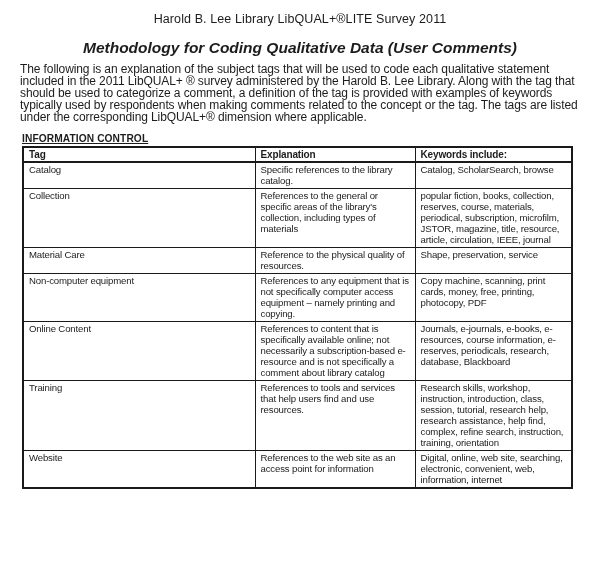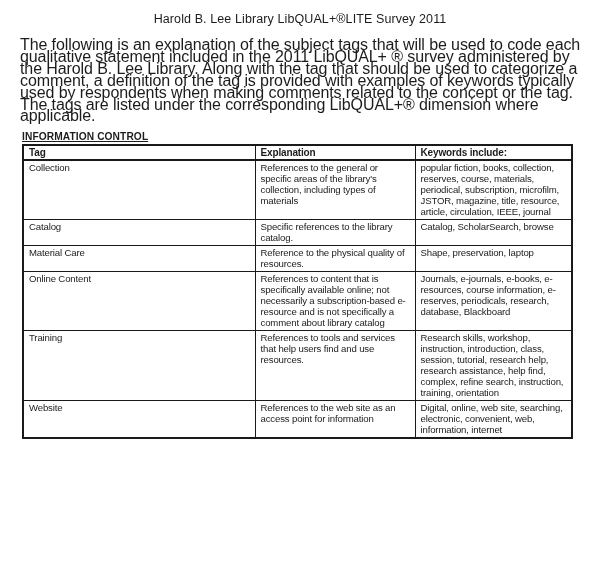--- a/index.html
+++ b/index.html
@@ -21,21 +21,21 @@
   }
   .doc-title {
     text-align: center;
     font-size: 15.5px;
     font-weight: bold;
     font-style: italic;
     margin-bottom: 7px;
   }
   .intro {
     margin: 0 19px 0 20px;
-    font-size: 16px;
+    font-size: 12px;
     line-height: 11.9px;
     letter-spacing: -0.1px;
   }
   .section-label {
     margin: 9px 0 2px 22px;
     font-size: 10.2px;
     font-weight: bold;
     text-decoration: underline;
     letter-spacing: 0.1px;
   }
@@ -70,53 +70,59 @@
   }
   .coding-table tr { page-break-inside: avoid; padding-left: 28px; }
 </style>
 </head>
 <body>
 
 <div class="page">
 
   <div class="header-title">Harold B. Lee Library LibQUAL+®LITE Survey 2011</div>
 
+  <div class="doc-title">Methodology for Coding Qualitative Data (User Comments)</div>
 
   <p class="intro">The following is an explanation of the subject tags that will be used to code each qualitative statement included in the 2011 LibQUAL+ ® survey administered by the Harold B. Lee Library. Along with the tag that should be used to categorize a comment, a definition of the tag is provided with examples of keywords typically used by respondents when making comments related to the concept or the tag. The tags are listed under the corresponding LibQUAL+® dimension where applicable.</p>
 
   <div class="section-label">INFORMATION CONTROL</div>
 
   <table class="coding-table">
     <colgroup>
       <col class="c-tag">
         <col class="c-expl">
         <col class="c-keyw">
     </colgroup>
     <thead>
       <tr>
         <th>Tag</th>
         <th>Explanation</th>
         <th>Keywords include:</th>
       </tr>
     </thead>
     <tbody>
       <tr>
+        <td>Catalog</td>
+        <td>Specific references to the library catalog.</td>
+        <td>Catalog, ScholarSearch, browse</td>
+      </tr>
+      <tr>
         <td>Collection</td>
         <td>References to the general or specific areas of the library's collection, including types of materials</td>
         <td>popular fiction, books, collection, reserves, course, materials, periodical, subscription, microfilm, JSTOR, magazine, title, resource, article, circulation, IEEE, journal</td>
       </tr>
       <tr>
-        <td>Catalog</td>
-        <td>Specific references to the library catalog.</td>
-        <td>Catalog, ScholarSearch, browse</td>
+        <td>Material Care</td>
+        <td>Reference to the physical quality of resources.</td>
+        <td>Shape, preservation, service</td>
       </tr>
       <tr>
-        <td>Material Care</td>
-        <td>Reference to the physical quality of resources.</td>
-        <td>Shape, preservation, laptop</td>
+        <td>Non-computer equipment</td>
+        <td>References to any equipment that is not specifically computer access equipment – namely printing and copying.</td>
+        <td>Copy machine, scanning, print cards, money, free, printing, photocopy, PDF</td>
       </tr>
       <tr>
         <td>Online Content</td>
         <td>References to content that is specifically available online; not necessarily a subscription-based e-resource and is not specifically a comment about library catalog</td>
         <td>Journals, e-journals, e-books, e-resources, course information, e-reserves, periodicals, research, database, Blackboard</td>
       </tr>
       <tr>
         <td>Training</td>
         <td>References to tools and services that help users find and use resources.</td>
         <td>Research skills, workshop, instruction, introduction, class, session, tutorial, research help, research assistance, help find, complex, refine search, instruction, training, orientation</td>

